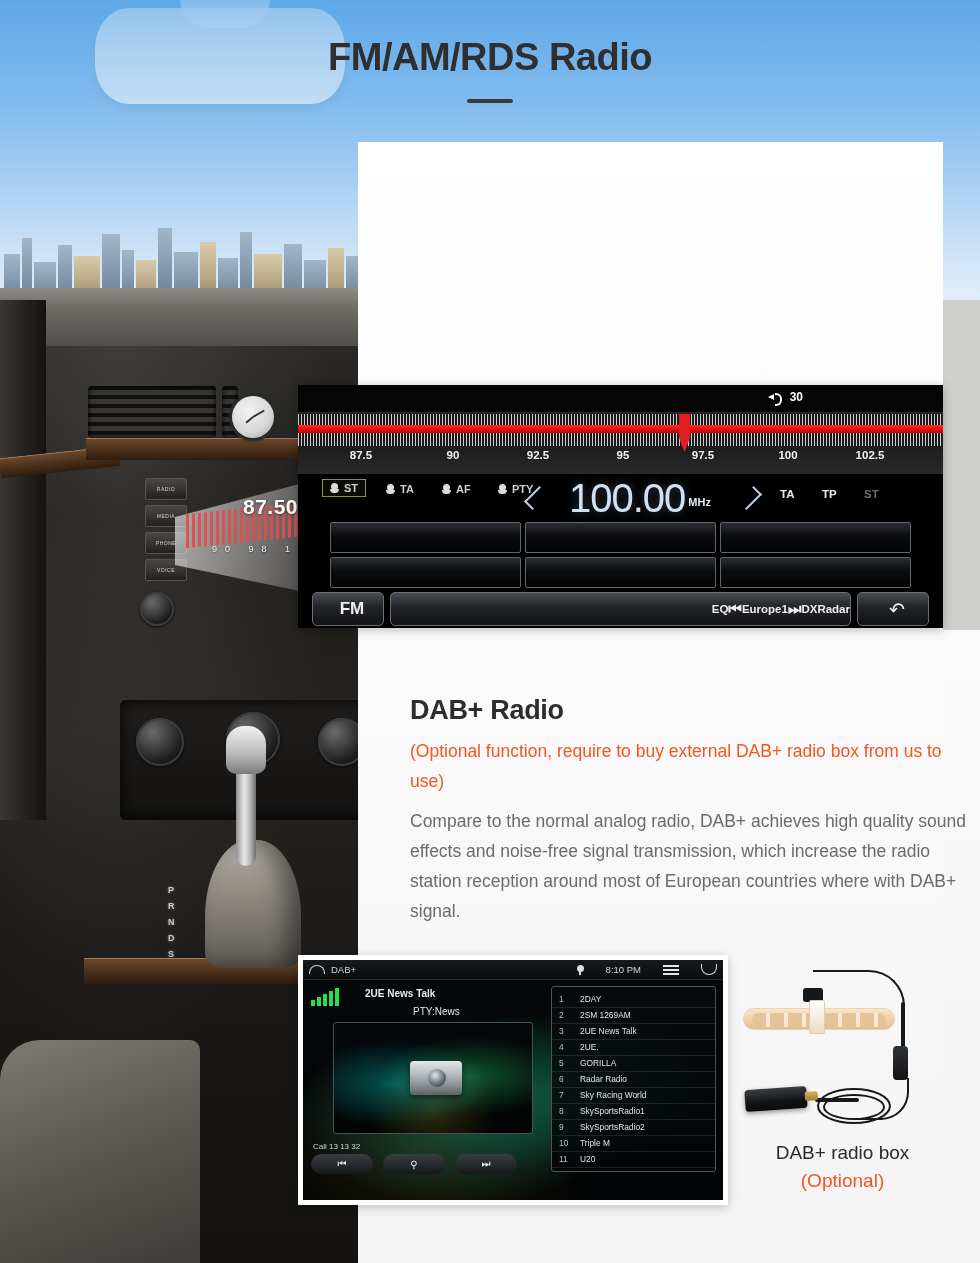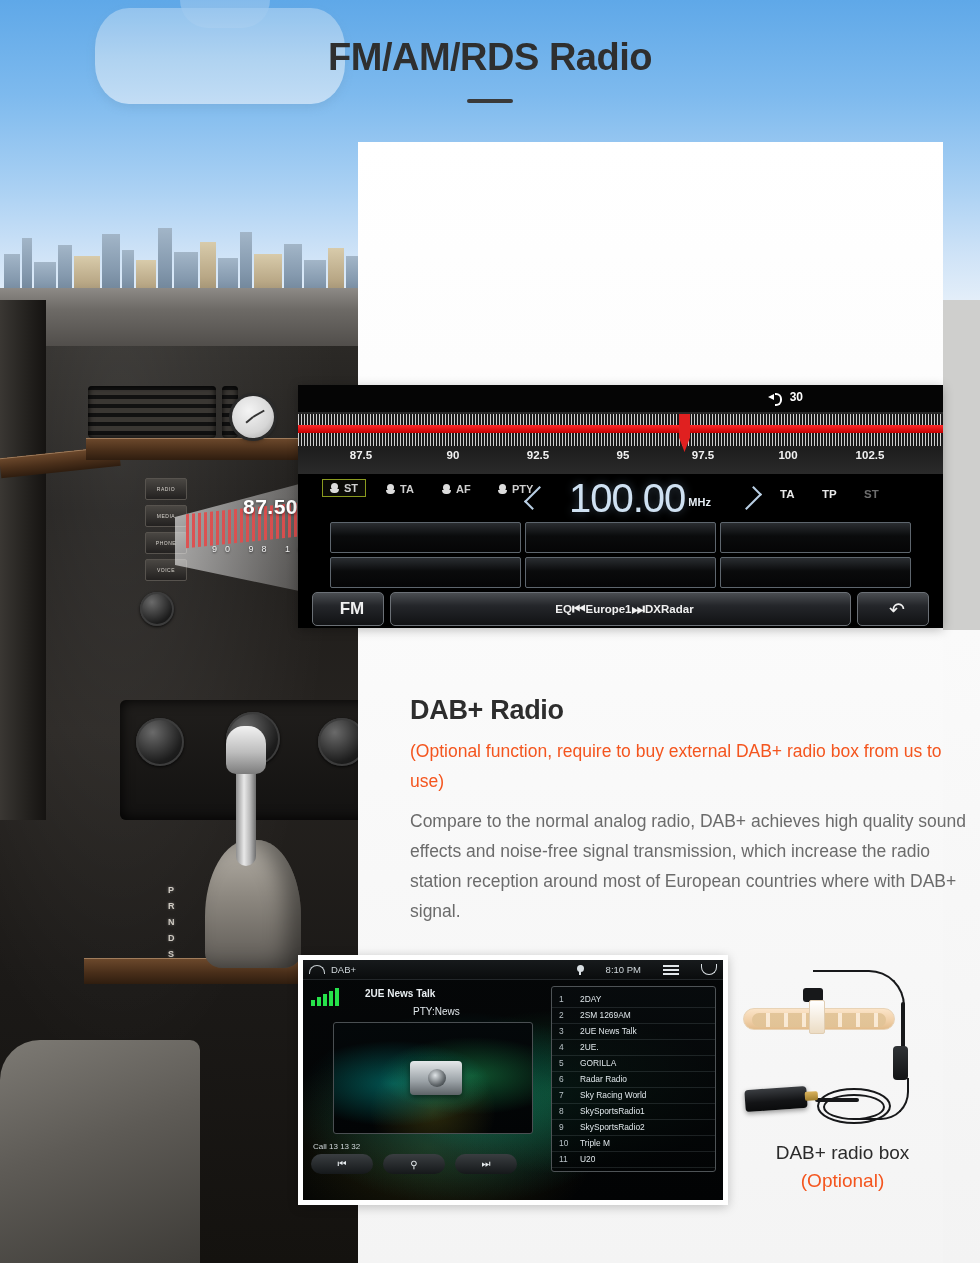--- a/index.html
+++ b/index.html
@@ -351,21 +351,21 @@
   .bkey {
     background: linear-gradient(180deg,#4a4d51 0%, #24262a 40%, #111214 100%);
     border:1px solid #6b7076;
     border-radius:5px;
     color:#f0f0f0;
     display:flex; align-items:center; justify-content:center;
     height:34px;
     padding-left:8px;
   }
   .bkey.fm { width:72px; font-size:17px; font-weight:600; }
-  .bkey.center { flex:1; justify-content:center; font-size:11.5px; font-weight:600; }
+  .bkey.center { flex:1; justify-content:flex-end; font-size:11.5px; font-weight:600; }
   .bkey.back { width:72px; font-size:19px; }
   .bkey.center span { color:#f0f0f0; }
   .glyph-prev, .glyph-next { font-size:15px; }
 
   
   .dabui {
     position:absolute; left:298px; top:955px; width:430px; height:250px;
     background:#fff; padding:5px;
     z-index:6;
     box-shadow:0 2px 10px rgba(0,0,0,.22);

